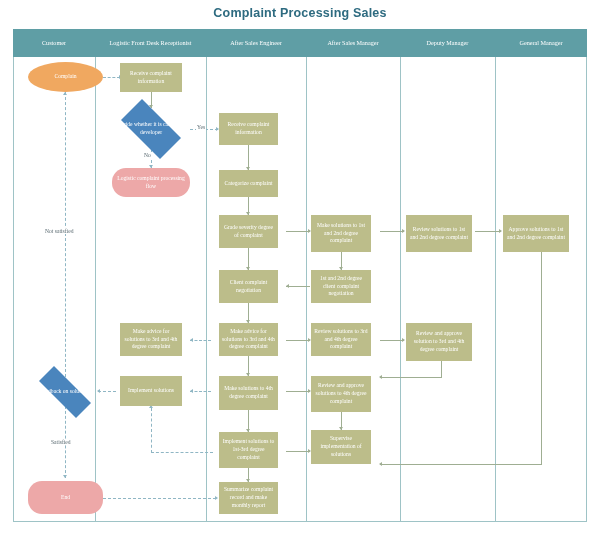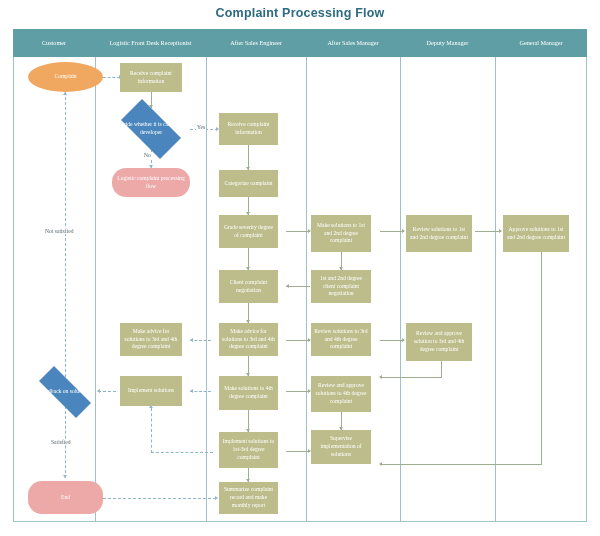--- a/index.html
+++ b/index.html
@@ -74,21 +74,21 @@
   .ar-l{border-right:3px solid #8fb6c4;border-top:2px solid transparent;border-bottom:2px solid transparent;}
   .ar-d{border-top:3px solid #8fb6c4;border-left:2px solid transparent;border-right:2px solid transparent;}
   .ar-u{border-bottom:3px solid #8fb6c4;border-left:2px solid transparent;border-right:2px solid transparent;}
   .ar-d-s{border-top:3px solid #9fae92;border-left:2px solid transparent;border-right:2px solid transparent;}
   .ar-r-s{border-left:3px solid #9fae92;border-top:2px solid transparent;border-bottom:2px solid transparent;}
   .ar-l-s{border-right:3px solid #9fae92;border-top:2px solid transparent;border-bottom:2px solid transparent;}
 </style>
 </head>
 <body>
 
-<div id="title">Complaint Processing Flow</div>
+<div id="title">Complaint Processing Sales</div>
 
 <div id="frame"></div>
 
 <div class="hdr-row">
   <div class="hdr-cell" style="width:82px">Customer</div>
   <div class="hdr-cell" style="width:111px">Logistic Front Desk Receptionist</div>
   <div class="hdr-cell" style="width:100px">After Sales Engineer</div>
   <div class="hdr-cell" style="width:94px">After Sales Manager</div>
   <div class="hdr-cell" style="width:95px">Deputy Manager</div>
   <div class="hdr-cell" style="width:92px">General Manager</div>

